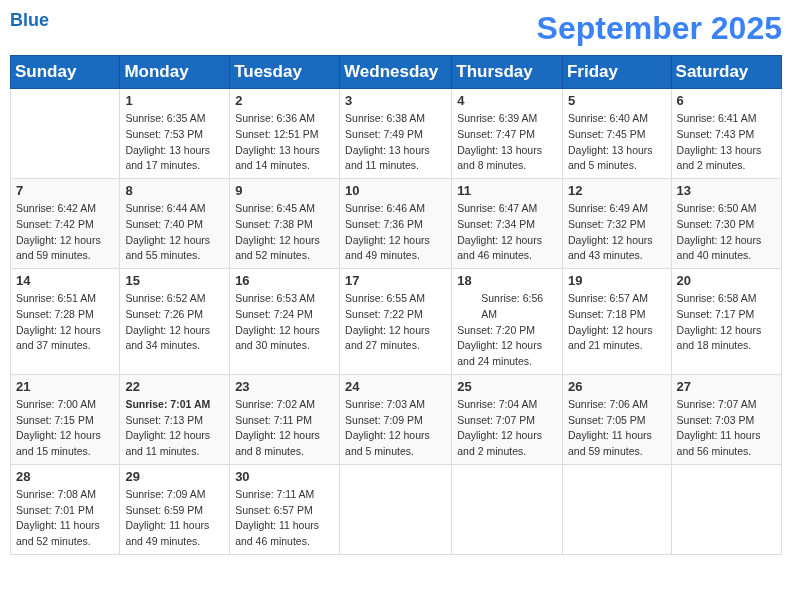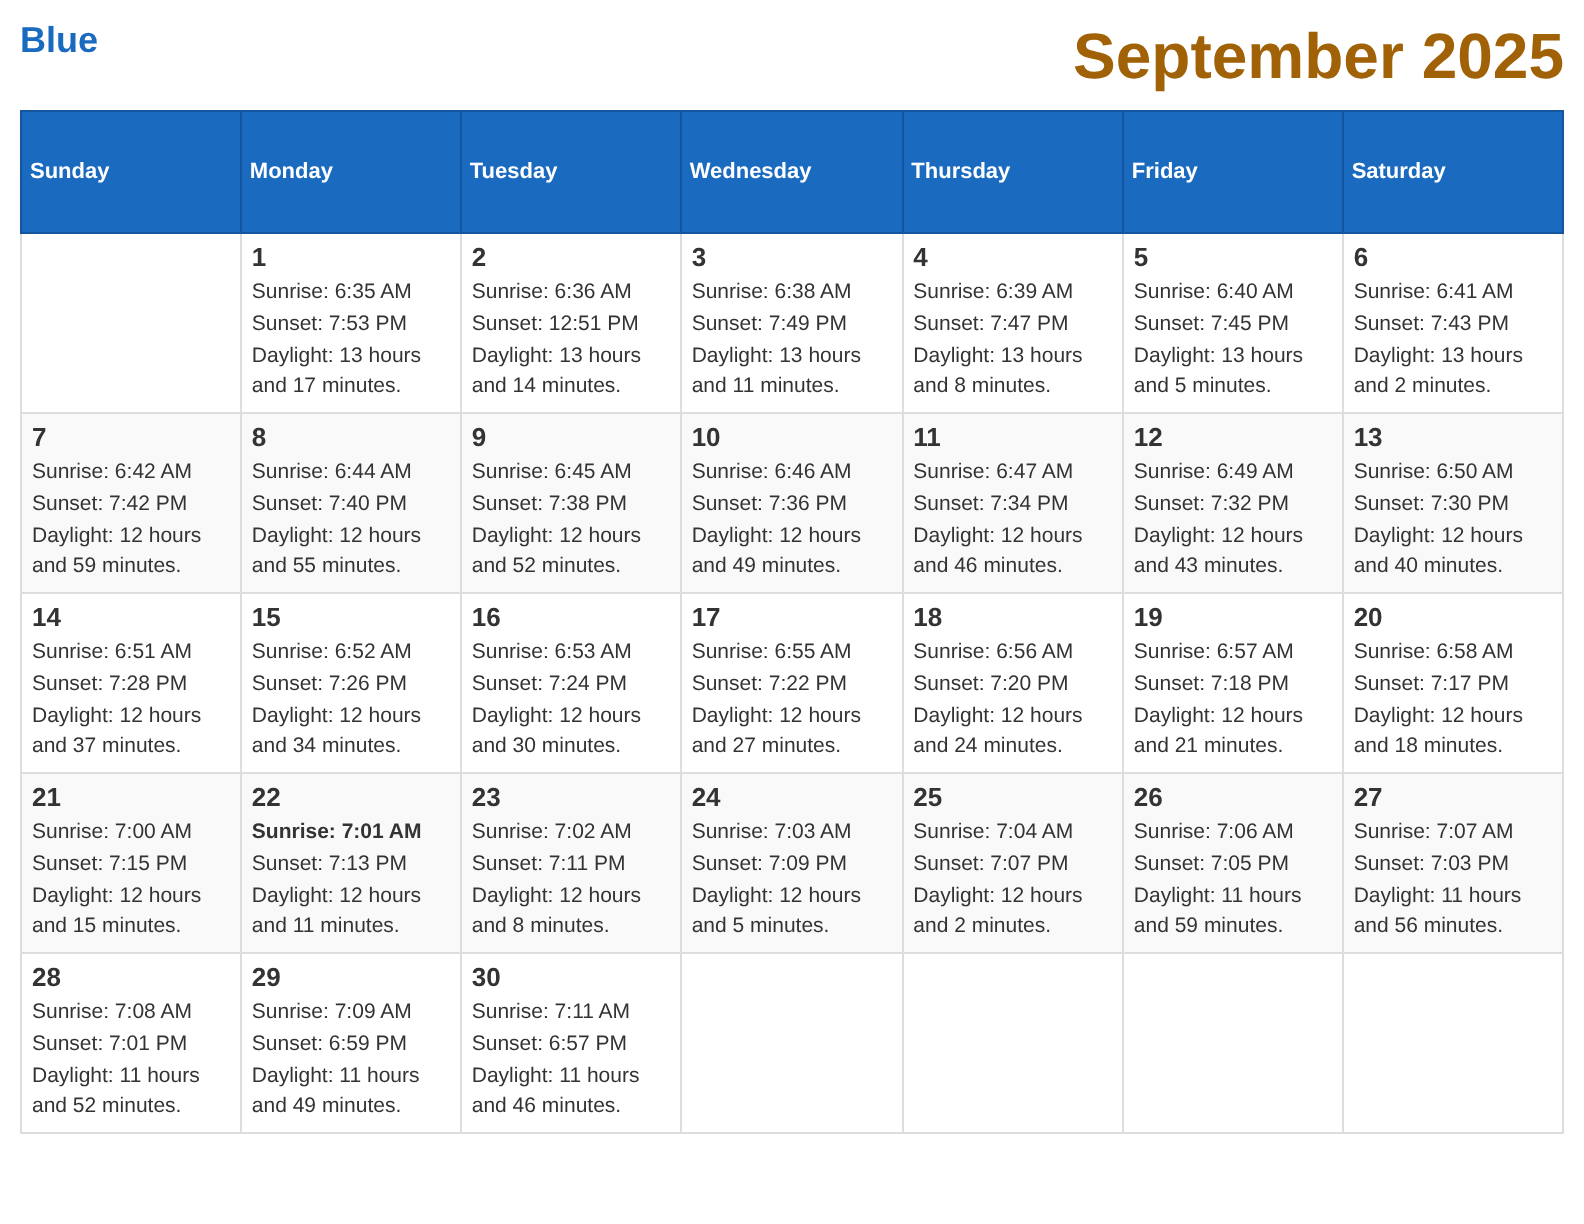--- a/index.html
+++ b/index.html
@@ -33,39 +33,39 @@
       width: 20px;
       height: 20px;
       margin-left: 2px;
     }
     .title-block {
       text-align: right;
     }
     .month-title {
       font-size: 32px;
       font-weight: bold;
-      color: #a16207;
+      color: #3b82f6;
     }
     .location {
       font-size: 14px;
       color: #555;
     }
     table {
       width: 100%;
       border-collapse: collapse;
       border: 1px solid #ccc;
     }
     thead tr {
       background-color: #1a6abf;
       color: #fff;
     }
     thead th {
-      padding: 24px 4px;
+      padding: 6px 4px;
       text-align: left;
-      font-size: 11px;
+      font-size: 17px;
       font-weight: bold;
       border: 1px solid #1555a0;
       margin-left: 20px;
     }
     tbody tr {
       vertical-align: top;
     }
     tbody td {
       border: 1px solid #ddd;
       padding: 4px 5px;
@@ -276,21 +276,21 @@
           <div class="day-info">
             <span style="display: block;">Sunrise: 6:55 AM</span>
             <span style="display: block;">Sunset: 7:22 PM</span>
             <span style="display: block;">Daylight: 12 hours</span>
             <span style="display: block;">and 27 minutes.</span>
           </div>
         </td>
         <td>
           <span class="day-number">18</span>
           <div class="day-info">
-            <span style="display: block;">Sunrise: 6:56 AM</span>
+            <span style="display: block; margin-left: 24px;">Sunrise: 6:56 AM</span>
             <span style="display: block;">Sunset: 7:20 PM</span>
             <span style="display: block;">Daylight: 12 hours</span>
             <span style="display: block;">and 24 minutes.</span>
           </div>
         </td>
         <td>
           <span class="day-number">19</span>
           <div class="day-info">
             <span style="display: block;">Sunrise: 6:57 AM</span>
             <span style="display: block;">Sunset: 7:18 PM</span>

